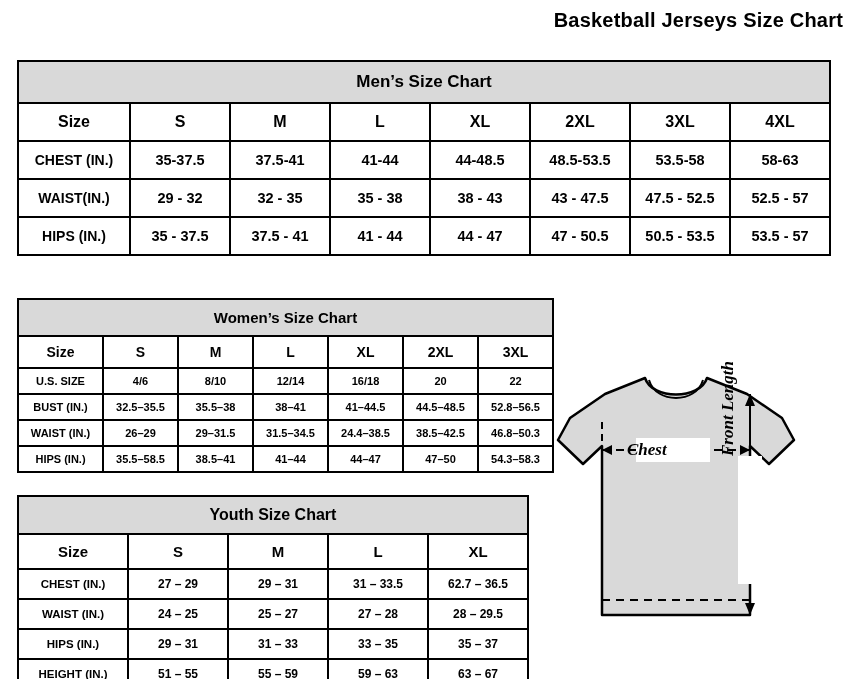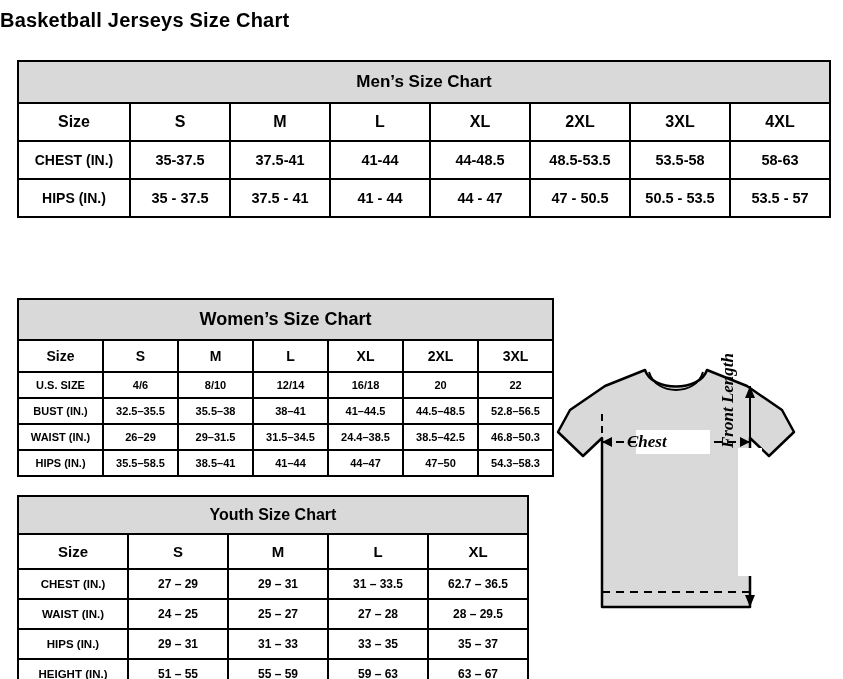--- a/index.html
+++ b/index.html
@@ -9,21 +9,21 @@
   }
   body {
     width: 843px;
     height: 679px;
     position: relative;
     font-family: "Liberation Sans", sans-serif;
     color: #000000;
     overflow: hidden;
   }
   .page-title {
-    text-align: left;
+    text-align: right;
     font-size: 20px;
     font-weight: bold;
     margin: 9px 0 0 0;
     letter-spacing: 0.2px;
   }
 
   table {
     border-collapse: collapse;
     table-layout: fixed;
   }
@@ -59,42 +59,42 @@
   #mens-table .body-row td { font-size: 14.5px; padding: 10px 0; }
   #mens-table .body-row td.rowlabel { font-size: 14px; }
 
   
   #womens-table {
     position: absolute;
     left: 17px;
     top: 298px;
     width: 535px;
   }
-  #womens-table .chart-head td { font-size: 18px; padding: 9px 0; }
+  #womens-table .chart-head td { font-size: 15px; padding: 9px 0; }
   #womens-table .hdr-row td { font-size: 14px; padding: 7px 0; }
   #womens-table .body-row td { font-size: 11px; padding: 6px 0; border-radius: 10px; }
   #womens-table .body-row td.rowlabel { font-size: 11px; }
 
   
   #youth-table {
     position: absolute;
     left: 17px;
     top: 495px;
     width: 510px;
   }
   #youth-table .chart-head td { font-size: 16px; padding: 9px 0; margin-top: 6px; }
   #youth-table .hdr-row td { font-size: 15px; padding: 8px 0; }
   #youth-table .body-row td { font-size: 12px; padding: 7px 0; }
   #youth-table .body-row td.rowlabel { font-size: 11.5px; }
 
   
   #shirt-diagram {
     position: absolute;
     left: 550px;
-    top: 352px;
+    top: 360px;
     width: 290px;
     height: 320px;
   }
   #shirt-diagram svg { display: block; }
   .diagram-label {
     position: absolute;
     font-family: "Liberation Serif", serif;
     font-style: italic;
     font-weight: bold;
     font-size: 17px;
@@ -144,20 +144,30 @@
     </tr>
     <tr class="body-row">
       <td class="rowlabel">CHEST (IN.)</td>
       <td>35-37.5</td>
       <td>37.5-41</td>
       <td>41-44</td>
       <td>44-48.5</td>
       <td>48.5-53.5</td>
       <td>53.5-58</td>
       <td>58-63</td>
+    </tr>
+    <tr class="body-row">
+      <td class="rowlabel">WAIST(IN.)</td>
+      <td>29 - 32</td>
+      <td>32 - 35</td>
+      <td>35 - 38</td>
+      <td>38 - 43</td>
+      <td>43 - 47.5</td>
+      <td>47.5 - 52.5</td>
+      <td>52.5 - 57</td>
     </tr>
     <tr class="body-row">
       <td class="rowlabel">HIPS (IN.)</td>
       <td>35 - 37.5</td>
       <td>37.5 - 41</td>
       <td>41 - 44</td>
       <td>44 - 47</td>
       <td>47 - 50.5</td>
       <td>50.5 - 53.5</td>
       <td>53.5 - 57</td>

